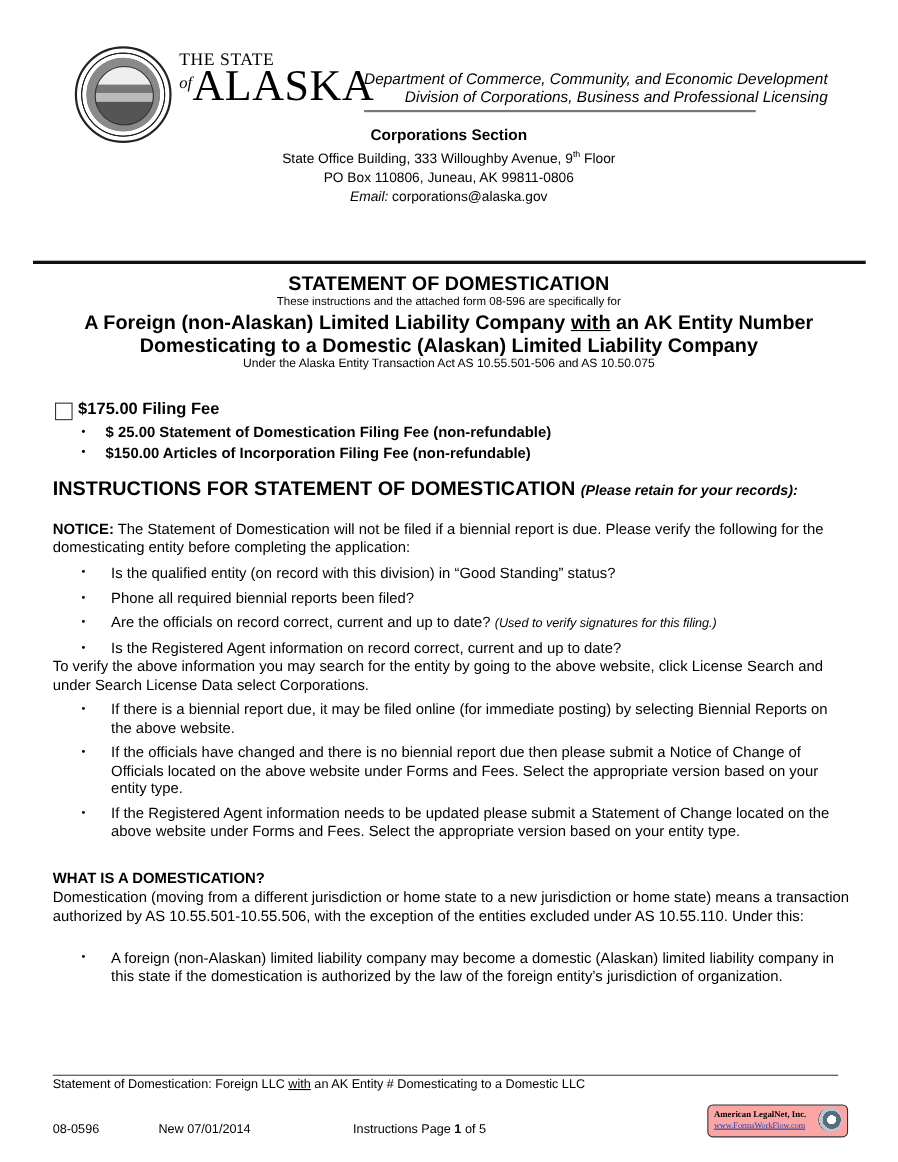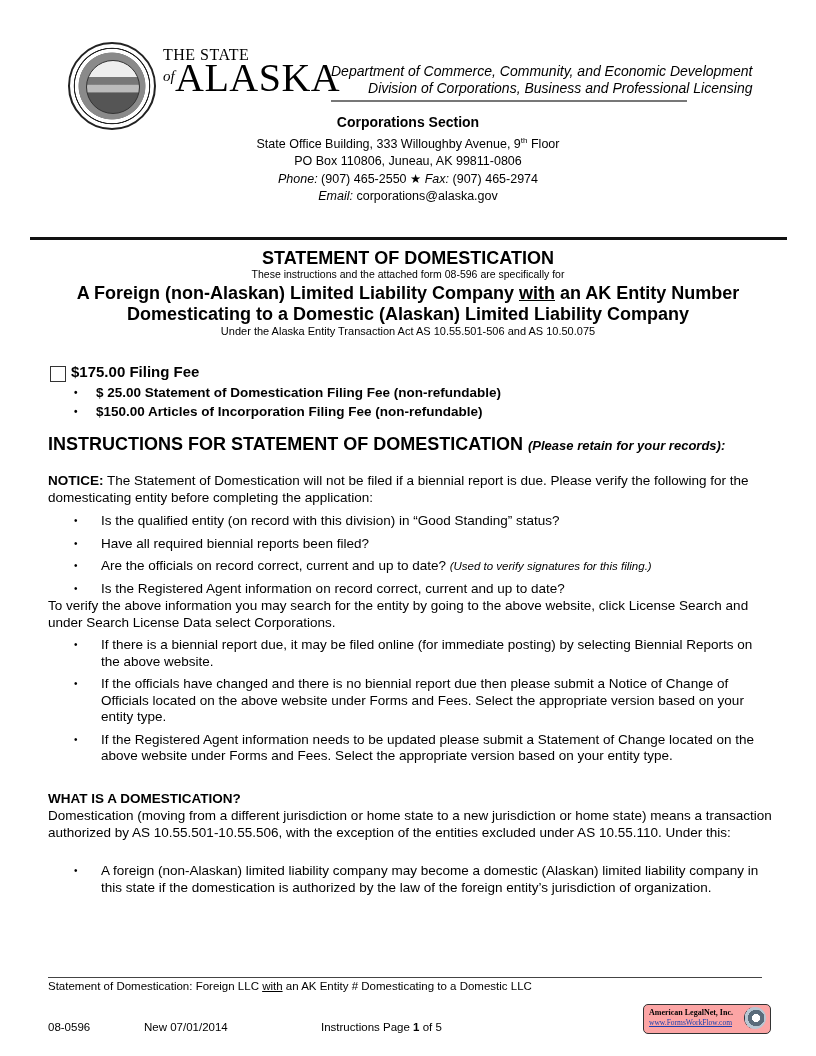--- a/index.html
+++ b/index.html
@@ -71,21 +71,20 @@
 <div class="abs dept">
   <div>Department of Commerce, Community, and Economic Development</div>
   <div>Division of Corporations, Business and Professional Licensing</div>
 </div>
 <div class="abs dept-rule"></div>
 
 <div class="abs contact">
   <div class="title">Corporations Section</div>
   <div><span>State Office Building, 333 Willoughby Avenue, 9</span><sup>th</sup><span> Floor</span></div>
   <div>PO Box 110806, Juneau, AK  99811-0806</div>
-  <div><i>Phone:</i><span> (907) 465-2550 </span><span>★</span><i> Fax:</i><span> (907) 465-2974</span></div>
   <div><i>Email:</i><span> corporations@alaska.gov</span></div>
 </div>
 <div class="abs top-rule"></div>
 
 <div class="abs tblock t1">STATEMENT OF DOMESTICATION</div>
 <div class="abs tblock t2">These instructions and the attached form 08-596 are specifically for</div>
 <div class="abs tblock t3">
   <div><span>A Foreign (non-Alaskan) Limited Liability Company </span><u>with</u><span> an AK Entity Number</span></div>
   <div>Domesticating to a Domestic (Alaskan) Limited Liability Company</div>
 </div>
@@ -96,21 +95,21 @@
 <ul class="abs bullet-list fees">
   <li class="bl-item"><span class="dot">•</span><span>$  25.00 Statement of Domestication Filing Fee (non-refundable)</span></li>
   <li class="bl-item"><span class="dot">•</span><span>$150.00 Articles of Incorporation Filing Fee (non-refundable)</span></li>
 </ul>
 
 <div class="abs instr-h"><span>INSTRUCTIONS FOR STATEMENT OF DOMESTICATION </span><i>(Please retain for your records):</i></div>
 <div class="abs body-text notice"><b>NOTICE:</b><span> The Statement of Domestication will not be filed if a biennial report is due. Please verify the following for the domesticating entity before completing the application:</span></div>
 
 <ul class="abs bullet-list body-text list1">
   <li class="bl-item"><span class="dot">•</span><span>Is the qualified entity (on record with this division) in “Good Standing” status?</span></li>
-  <li class="bl-item"><span class="dot">•</span><span>Have all required biennial reports been filed?</span></li>
+  <li class="bl-item"><span class="dot">•</span><span>Phone all required biennial reports been filed?</span></li>
   <li class="bl-item"><span class="dot">•</span><span>Are the officials on record correct, current and up to date? </span><i>(Used to verify signatures for this filing.)</i></li>
   <li class="bl-item"><span class="dot">•</span><span>Is the Registered Agent information on record correct, current and up to date?</span></li>
 </ul>
 
 <div class="abs body-text verify">To verify the above information you may search for the entity by going to the above website, click License Search and under Search License Data select Corporations.</div>
 
 <ul class="abs bullet-list body-text list2">
   <li class="bl-item"><span class="dot">•</span><span>If there is a biennial report due, it may be filed online (for immediate posting) by selecting Biennial Reports on the above website.</span></li>
   <li class="bl-item"><span class="dot">•</span><span>If the officials have changed and there is no biennial report due then please submit a Notice of Change of Officials located on the above website under Forms and Fees.  Select the appropriate version based on your entity type.</span></li>
   <li class="bl-item"><span class="dot">•</span><span>If the Registered Agent information needs to be updated please submit a Statement of Change located on the above website under Forms and Fees.  Select the appropriate version based on your entity type.</span></li>

